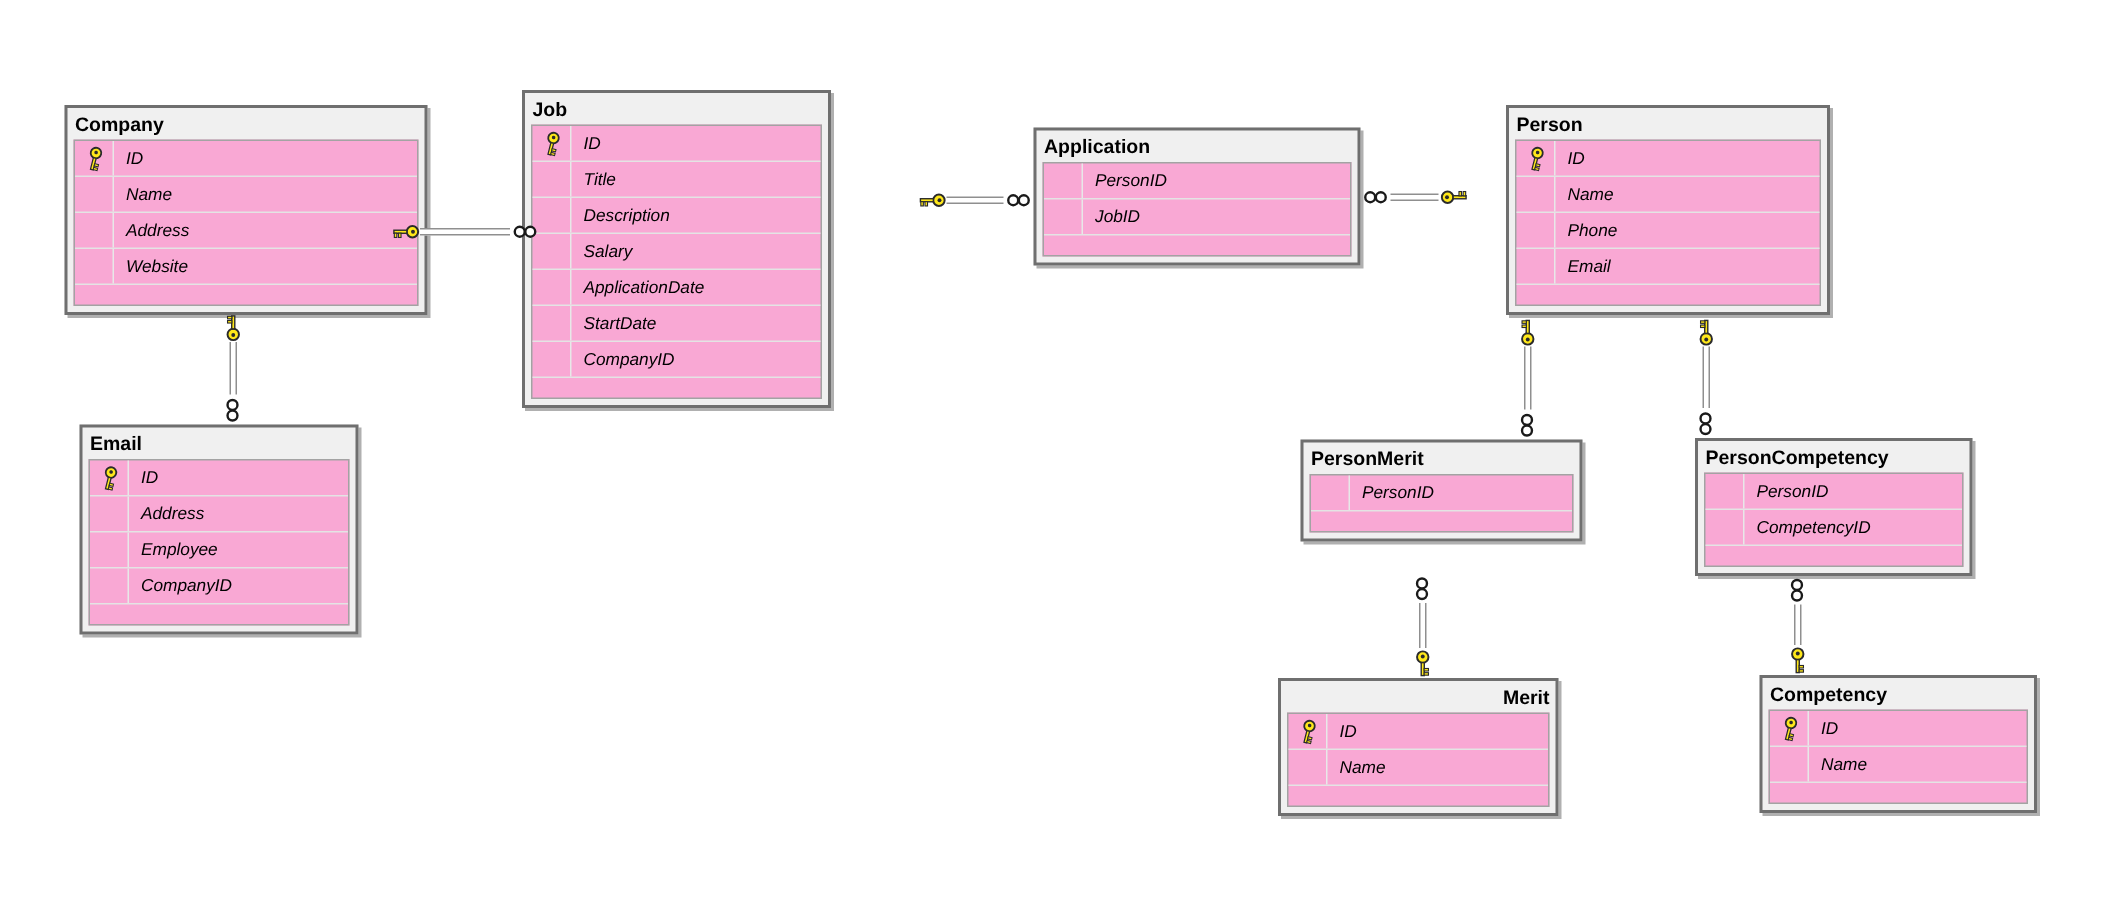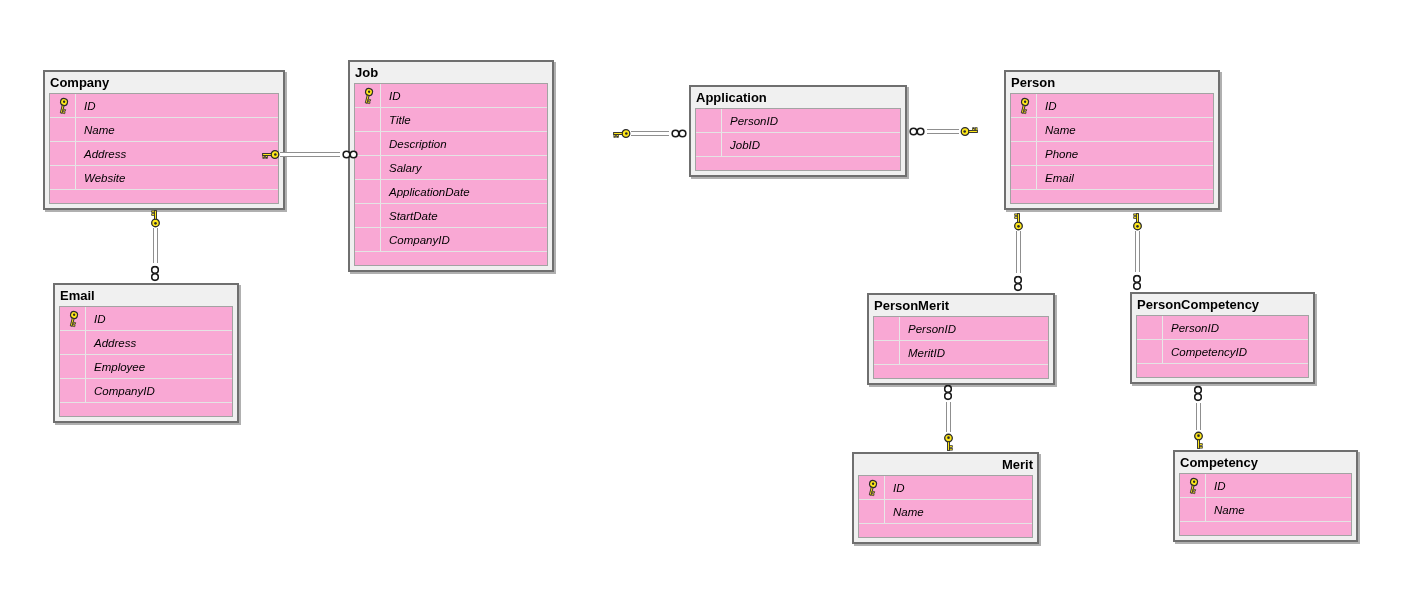--- a/index.html
+++ b/index.html
@@ -283,28 +283,20 @@
   <div class="etable-title">PersonMerit</div>
   <div class="egrid">
       <div class="erow">
     <span class="keycell">
           <svg width="12" height="18" viewBox="0 0 14 20">
             <use href="#keydef"></use>
           </svg>
         </span>
     <span class="fieldname">PersonID</span>
   </div>
-      <div class="erow">
-    <span class="keycell">
-          <svg width="12" height="18" viewBox="0 0 14 20">
-            <use href="#keydef"></use>
-          </svg>
-        </span>
-    <span class="fieldname">MeritID</span>
-  </div>
     </div>
 </div>
 
 <div class="etable" style="left:1130px;top:292px;width:185px;">
   <div class="etable-title">PersonCompetency</div>
   <div class="egrid">
       <div class="erow">
     <span class="keycell">
           <svg width="12" height="18" viewBox="0 0 14 20">
             <use href="#keydef"></use>

